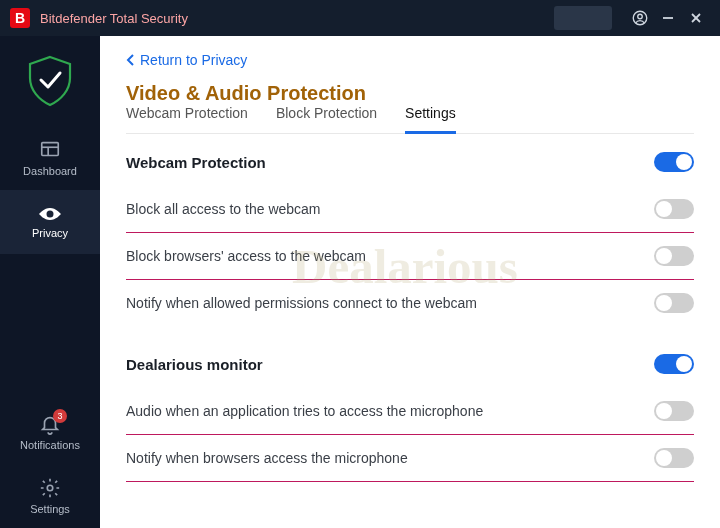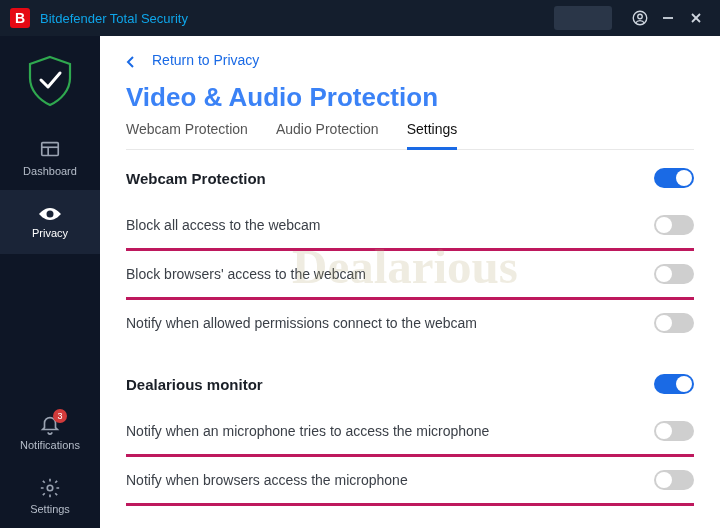--- a/index.html
+++ b/index.html
@@ -1,43 +1,43 @@
 <!DOCTYPE html>
 <html><head>
 <meta charset="utf-8">
 <style>
 * { margin: 0; padding: 0; box-sizing: border-box; font-family: -apple-system, BlinkMacSystemFont, "Segoe UI", Arial, sans-serif; }
 html, body { width: 720px; height: 528px; overflow: hidden; }
 .app { display: flex; flex-direction: column; width: 100%; height: 100%; }
 .titlebar { height: 36px; background: #141e2d; display: flex; align-items: center; padding: 0 10px; color: #fff; }
 .titlebar-logo { width: 20px; height: 20px; background: #e50914; border-radius: 3px; color: #fff; font-weight: bold; display: flex; align-items: center; justify-content: center; font-size: 14px; margin-right: 10px; }
-.titlebar-title { font-size: 13px; color: #0ea5e9; }
+.titlebar-title { font-size: 13px; color: #fca5a5; }
 .titlebar-spacer { flex: 1; }
 .titlebar-box { width: 58px; height: 24px; background: #2a3648; border-radius: 3px; margin-right: 14px; }
 .titlebar-icon { width: 28px; display: flex; justify-content: center; color: #cfd6df; cursor: pointer; }
 .body { flex: 1; display: flex; min-height: 0; }
 .sidebar { width: 100px; background: #0e1626; display: flex; flex-direction: column; align-items: center; color: #cfd6df; }
 .shield-area { height: 90px; display: flex; align-items: center; justify-content: center; width: 100%; }
 .sidebar-item { width: 100%; height: 64px; display: flex; flex-direction: column; align-items: center; justify-content: center; gap: 4px; cursor: pointer; color: #b5bdc9; font-size: 11px; }
 .sidebar-item.active { background: #1a2437; color: #ffffff; }
 .sidebar-item.active .icon { color: #fff; }
 .sidebar-spacer { flex: 1; }
 .sidebar-item .icon { color: #9aa3b2; }
 .badge { position: absolute; top: -4px; right: -6px; background: #d23b3b; color: #fff; border-radius: 50%; width: 14px; height: 14px; font-size: 9px; display: flex; align-items: center; justify-content: center; }
 .icon-wrap { position: relative; }
 .main { flex: 1; background: #fff; padding: 16px 26px 0 26px; overflow-y: auto; }
 .main::-webkit-scrollbar { width: 6px; }
 .main::-webkit-scrollbar-thumb { background: #c8c8c8; border-radius: 3px; }
-.back-link { color: #1a6ae5; font-size: 14px; display: flex; align-items: flex-end; gap: 16px; cursor: pointer; margin-bottom: 14px; }
-.page-title { font-size: 26px; font-weight: 700; color: #3b82f6; margin-bottom: 8px; }
+.back-link { color: #1a6ae5; font-size: 14px; display: flex; align-items: center; gap: 4px; cursor: pointer; margin-bottom: 14px; }
+.page-title { font-size: 20px; font-weight: 700; color: #a16207; margin-bottom: 0; }
 .tabs { display: flex; gap: 28px; border-bottom: 1px solid #e8e8e8; }
 .tab { padding-bottom: 10px; font-size: 14px; color: #555; cursor: pointer; }
 .tab.active { color: #111; border-bottom: 3px solid #1a6ae5; margin-bottom: -1px; font-weight: 500; }
 .section-title { font-weight: 700; color: #1a1f27; font-size: 15px; padding: 18px 0 14px; display: flex; justify-content: space-between; align-items: center; }
-.setting-row { display: flex; justify-content: space-between; align-items: center; padding: 13px 0; border-bottom: 3px solid #be185d; font-size: 14px; color: #3a3f47; }
+.setting-row { display: flex; justify-content: space-between; align-items: center; padding: 13px 0; border-bottom: 1px solid #be185d; font-size: 14px; color: #3a3f47; }
 .toggle { width: 40px; height: 20px; border-radius: 10px; position: relative; cursor: pointer; flex-shrink: 0; }
 .toggle .thumb { width: 16px; height: 16px; border-radius: 50%; background: #fff; position: absolute; top: 2px; }
 .toggle.on { background: #1a6ae5; }
 .toggle.on .thumb { right: 2px; }
 .toggle.off { background: #cfcfcf; }
 .toggle.off .thumb { left: 2px; }
 .watermark { position: absolute; top: 238px; left: 292px; font-size: 49px; color: rgba(180, 170, 120, 0.22); font-weight: 600; pointer-events: none; font-family: Georgia, serif; }
 svg { display: block; }
 </style>
 </head>
@@ -129,21 +129,21 @@
         <svg width="10" height="12" viewBox="0 0 10 12" fill="none" stroke="currentColor" stroke-width="2">
             <path d="M7 1 L2 6 L7 11"></path>
           </svg>
         <span>Return to Privacy</span>
       </div>
 
       <h1 class="page-title">Video &amp; Audio Protection</h1>
 
       <div class="tabs">
         <div class="tab">Webcam Protection</div>
-        <div class="tab">Audio Protection</div>
+        <div class="tab">Block Protection</div>
         <div class="tab active">Settings</div>
       </div>
 
       <div class="section-title">
         <span>Webcam Protection</span>
         <div class="toggle on">
             <div class="thumb"></div>
           </div>
       </div>
       <div class="setting-row">
@@ -165,21 +165,21 @@
           </div>
       </div>
 
       <div class="section-title" style="padding-top:28px">
         <span>Dealarious monitor</span>
         <div class="toggle on">
             <div class="thumb"></div>
           </div>
       </div>
       <div class="setting-row">
-        <span>Notify when an microphone tries to access the microphone</span>
+        <span>Audio when an application tries to access the microphone</span>
         <div class="toggle off">
             <div class="thumb"></div>
           </div>
       </div>
       <div class="setting-row">
         <span>Notify when browsers access the microphone</span>
         <div class="toggle off">
             <div class="thumb"></div>
           </div>
       </div>

